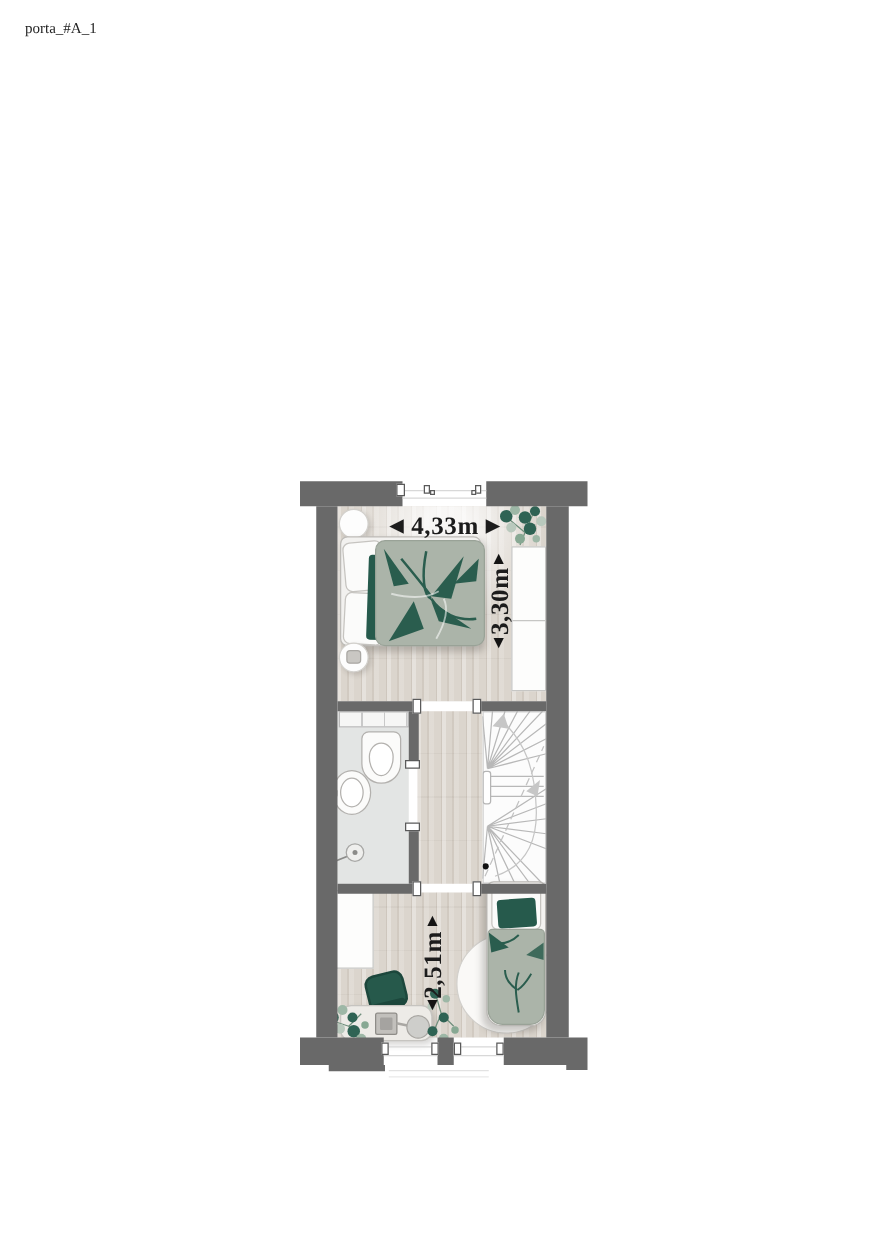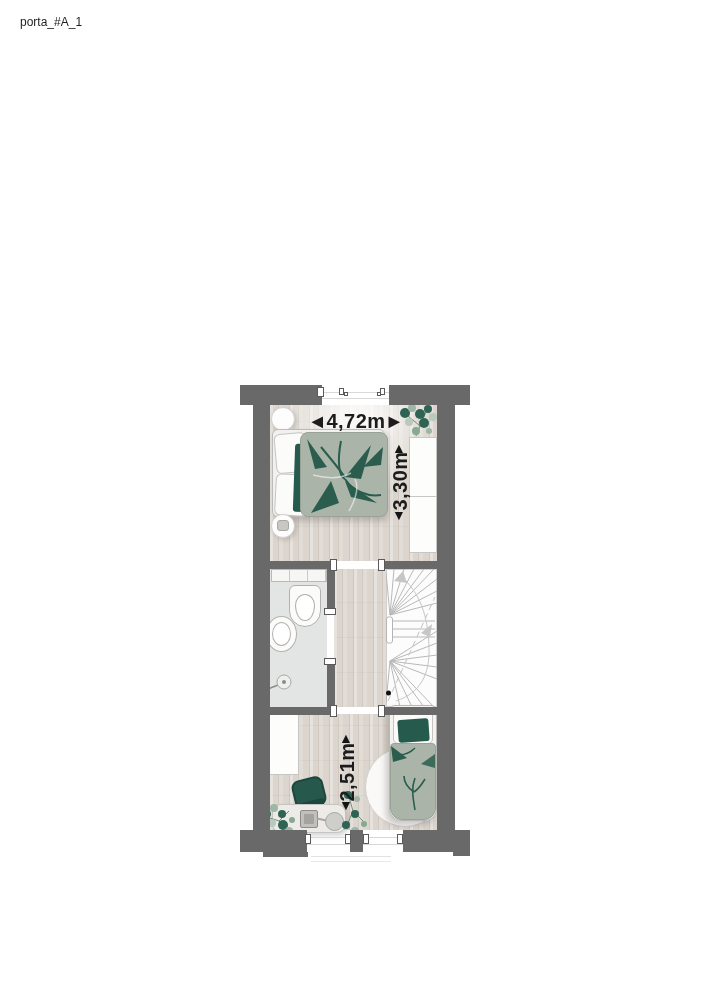--- a/index.html
+++ b/index.html
@@ -1,17 +1,17 @@
 <!DOCTYPE html>
 <html><head>
 <meta charset="utf-8">
 <style>
   html,body{margin:0;padding:0;background:#ffffff;}
   #canvas{position:relative;width:620px;height:1000px;background:#ffffff;overflow:hidden;
-          font-family:Liberation Sans, sans-serif;padding-left:40px;}
+          font-family:Liberation Serif, serif;padding-left:40px;}
   .abs{position:absolute;}
   .wall{position:absolute;background:#696969;}
   .wood{background-color:#dbd5cd;
     background-image:
       repeating-linear-gradient(90deg, rgba(255,255,255,.30) 0 3px, rgba(0,0,0,0) 3px 8px,
         rgba(121,103,85,.10) 8px 9px, rgba(255,255,255,.16) 9px 13px, rgba(0,0,0,0) 13px 19px,
         rgba(121,103,85,.13) 19px 20px),
       repeating-linear-gradient(0deg, rgba(0,0,0,0) 0 34px, rgba(90,80,70,.05) 34px 35px);}
   .jamb{position:absolute;background:#ffffff;border:1px solid #5a5a5a;box-sizing:border-box;z-index:6;}
   .sill{position:absolute;height:1px;background:#d8d8d8;z-index:5;}
@@ -99,21 +99,21 @@
         <circle cx="37" cy="17" r="4" fill="#b9c9bd"></circle>
         <circle cx="13" cy="22" r="4" fill="#b9c9bd"></circle>
         <circle cx="28" cy="23" r="5" fill="#2f6354"></circle>
         <circle cx="20" cy="31" r="4" fill="#87a893"></circle>
         <circle cx="33" cy="31" r="3" fill="#9db7a6"></circle>
       </g>
     </svg>
 
     <div class="abs" style="left:312px;top:410px;width:88px;height:22px;display:flex;align-items:center;justify-content:space-between;z-index:7;">
       <span class="dimtext" style="font-size:14px;">◀</span>
-      <span class="dimtext">4,72m</span>
+      <span class="dimtext">4,33m</span>
       <span class="dimtext" style="font-size:14px;">▶</span>
     </div>
 
     <div class="tri" style="left:392px;top:441px;">▲</div>
     <div class="vlabel" style="left:370px;top:451px;">
       <span class="dimtext">3,30m</span>
     </div>
     <div class="tri" style="left:392px;top:508px;">▼</div>
 
     <div class="furn" style="left:271px;top:569px;width:56px;height:13px;background:#f6f6f5;border:1px solid #b9b9b9;z-index:2;

